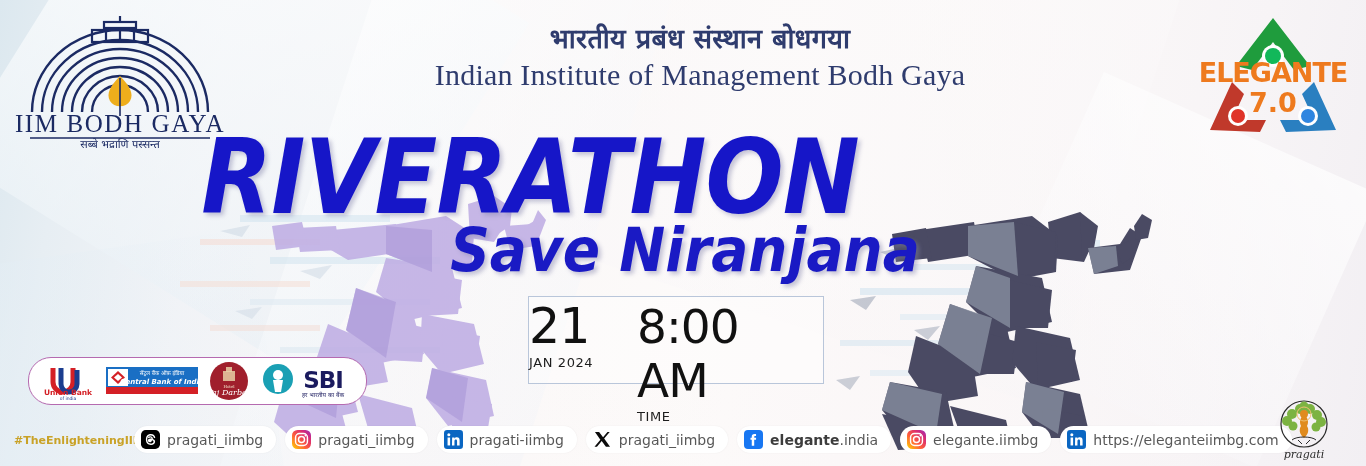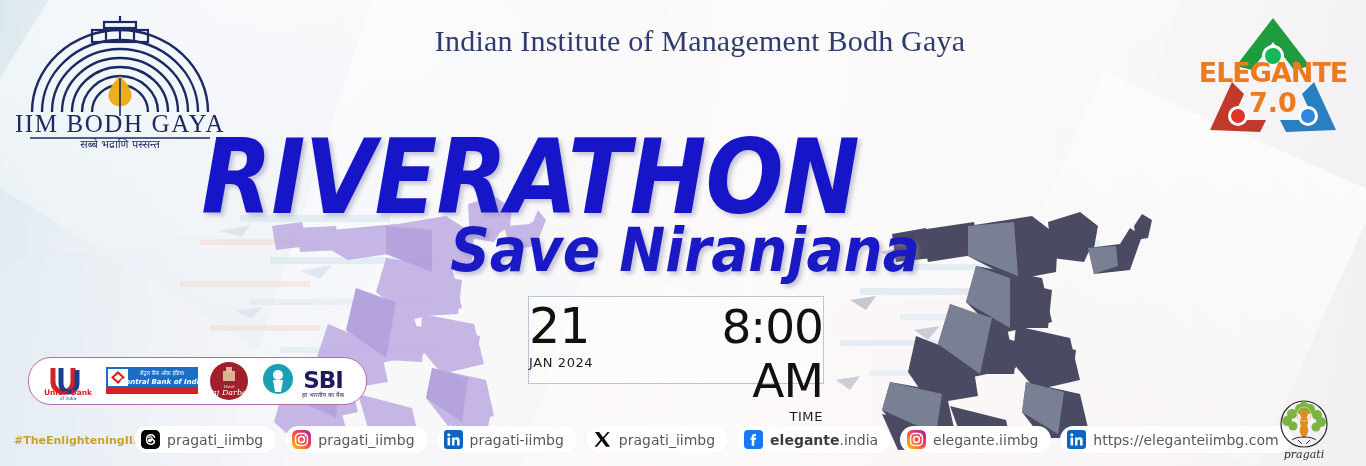--- a/index.html
+++ b/index.html
@@ -62,21 +62,21 @@
   }
   .title-sub span{display:inline-block;padding-left:250px;}
 
   
   .dtbox{
     position:absolute;left:528px;top:296px;width:294px;height:86px;
     border:1px solid #b9c6da;background:rgba(255,255,255,.42);
     display:flex;align-items:flex-start;
   }
   .dt-date{width:108px;padding-top:3px;}
-  .dt-time{flex:1;text-align:right;padding-top:3px;}
+  .dt-time{flex:1;text-align:left;padding-top:3px;}
   .dt-big{font-family:"DejaVu Sans", sans-serif;font-size:49px;line-height:54px;color:#111;font-weight:400;letter-spacing:-1px;}
   .dt-big.t{font-size:47px;letter-spacing:-1px;}
   .dt-small{font-family:"DejaVu Sans", sans-serif;font-size:13px;letter-spacing:.6px;color:#1d1d1d;margin-top:1px;}
 
   
   .sponsors{
     position:absolute;left:28px;top:357px;height:46px;
     background:#ffffff;border-radius:23px;border:1.5px solid #b56ab0;
     display:flex;align-items:center;padding:0 10px;gap:9px;
   }
@@ -227,20 +227,21 @@
       </g>
       <path d="M106 60 C96 70 92 78 96 85 C100 92 112 92 116 85 C120 78 116 70 106 60 Z" fill="#eeae1c"></path>
       <path d="M106 62 L106 100" stroke="#1b2a63" stroke-width="1.6" fill="none"></path>
       <text x="106" y="116" text-anchor="middle" font-family="Liberation Serif, serif" font-size="25" letter-spacing="1.6" fill="#1b2a63">IIM BODH GAYA</text>
       <line x1="16" y1="122" x2="196" y2="122" stroke="#1b2a63" stroke-width="1.4"></line>
       <text x="106" y="132" text-anchor="middle" font-family="DejaVu Sans, sans-serif" font-size="11" fill="#1b2a63">सब्बे भद्राणि पस्सन्तु</text>
     </svg>
   </div>
 
   <div class="inst">
+    <div class="hi">भारतीय प्रबंध संस्थान बोधगया</div>
     <div class="en">Indian Institute of Management Bodh Gaya</div>
   </div>
 
   <div class="elegante">
     <svg width="150" height="126" viewBox="0 0 150 126">
 
       <path d="M75 6 L112 54 L96 58 L75 30 L54 58 L38 54 Z" fill="#1f9c3d"></path>
       <circle cx="75" cy="44" r="11" fill="#fff"></circle>
       <circle cx="75" cy="44" r="8" fill="#12b85a"></circle>
 

